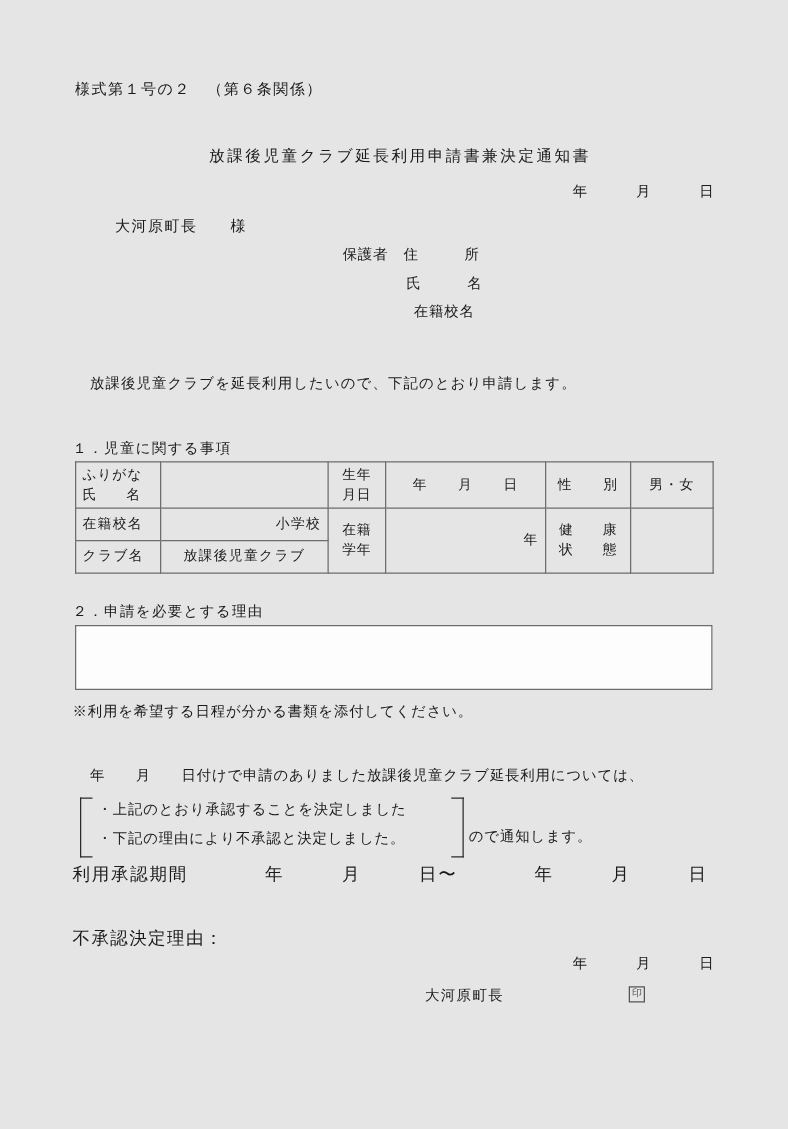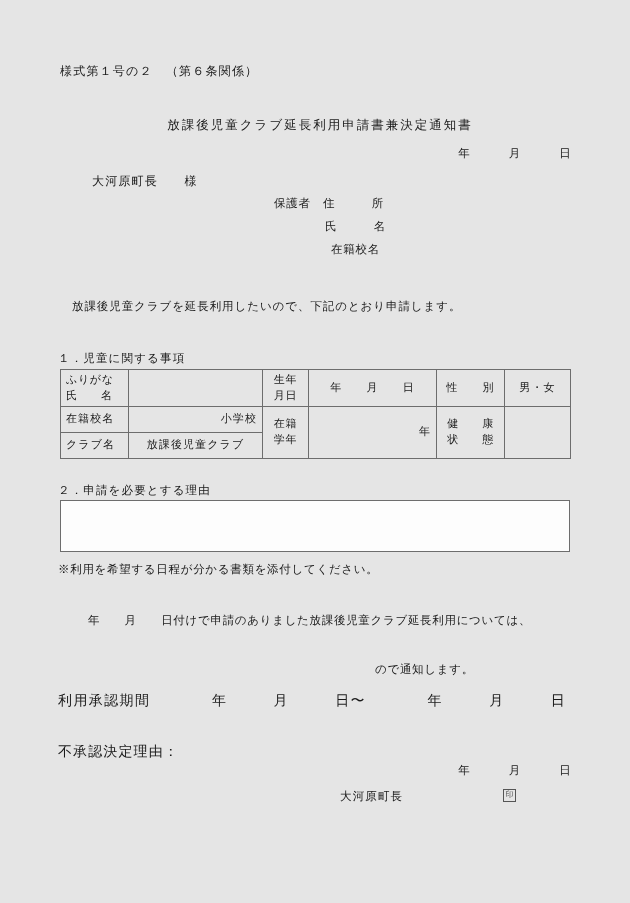--- a/index.html
+++ b/index.html
@@ -73,21 +73,21 @@
     left: 60px; top: 500px; width: 510px; height: 52px;
     border: 1px solid #6d6d6d;
     background: #fdfdfd;
     box-sizing: border-box;
   }
 
   
   #attach-note { left: 58px; top: 561px; font-size: 11.5px; letter-spacing: 0.06em; }
 
   
-  #decision-lead { left: 88px; top: 612px; font-size: 11.5px; letter-spacing: 0.06em; }
+  #decision-lead { left: 72px; top: 612px; font-size: 11.5px; letter-spacing: 0.06em; }
 
   #choice-group { left: 64px; top: 638px; width: 400px; height: 46px; }
   #choice-group .bracket {
     position: absolute; top: 0; width: 9px; height: 46px;
     border-top: 1px solid #2b2b2b;
     border-bottom: 1px solid #2b2b2b;
   }
   #choice-group .bracket.left  { left: 0;   border-left: 1px solid #2b2b2b; }
   #choice-group .bracket.right { left: 297px; border-right: 1px solid #2b2b2b; }
   #choice-group .choices { position: absolute; left: 14px; top: 1px; }
@@ -180,20 +180,28 @@
   </table>
 
   <div class="abs jp section-head" id="sec2-head">２．申請を必要とする理由</div>
 
   <div class="abs" id="reason-box"></div>
 
   <div class="abs jp" id="attach-note">※利用を希望する日程が分かる書類を添付してください。</div>
 
   <div class="abs jp" id="decision-lead">年　　月　　日付けで申請のありました放課後児童クラブ延長利用については、</div>
 
+  <div class="abs" id="choice-group">
+    <span class="bracket left"></span>
+    <span class="bracket right"></span>
+    <div class="choices">
+      <span class="choice jp">・上記のとおり承認することを決定しました</span>
+      <span class="choice jp">・下記の理由により不承認と決定しました。</span>
+    </div>
+  </div>
 
   <div class="abs jp" id="so-notify">ので通知します。</div>
 
   <div class="abs jp" id="approval-period">利用承認期間　　　　年　　　月　　　日〜　　　　年　　　月　　　日</div>
 
   <div class="abs jp" id="denial-reason">不承認決定理由：</div>
 
   <div class="abs jp" id="footer-date">年　　　月　　　日</div>
 
   <div class="abs jp" id="signer">大河原町長</div>

